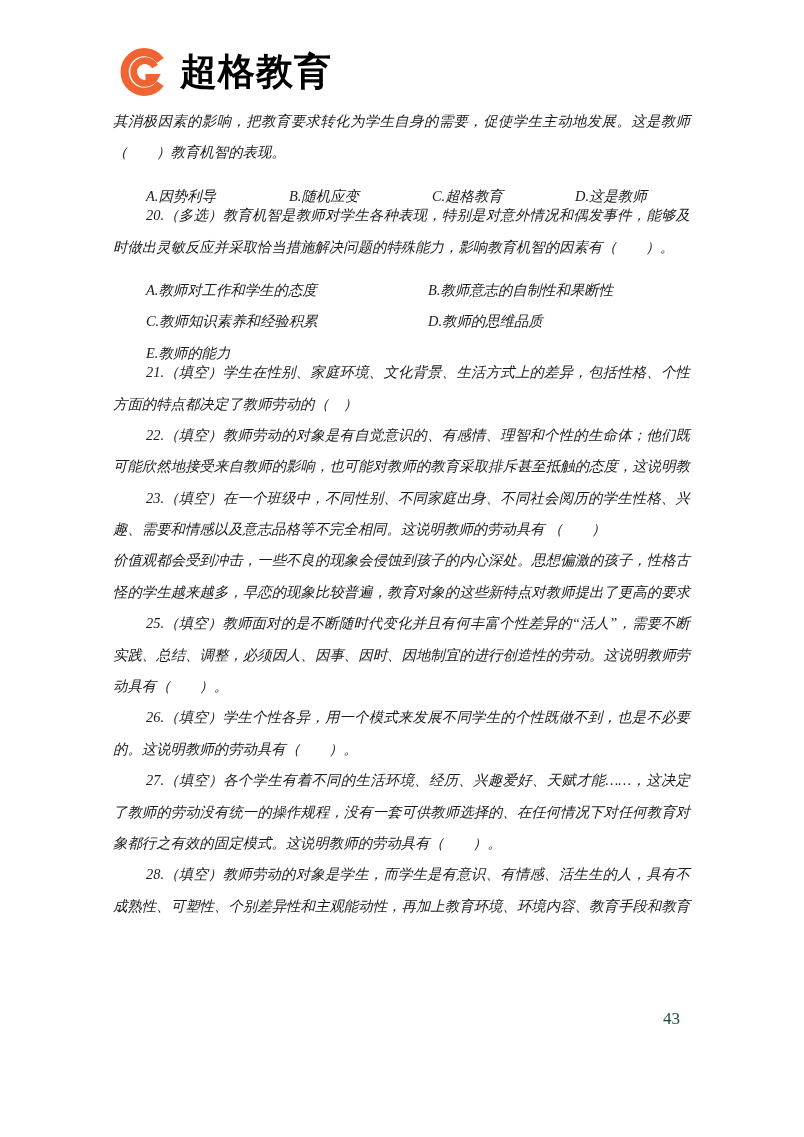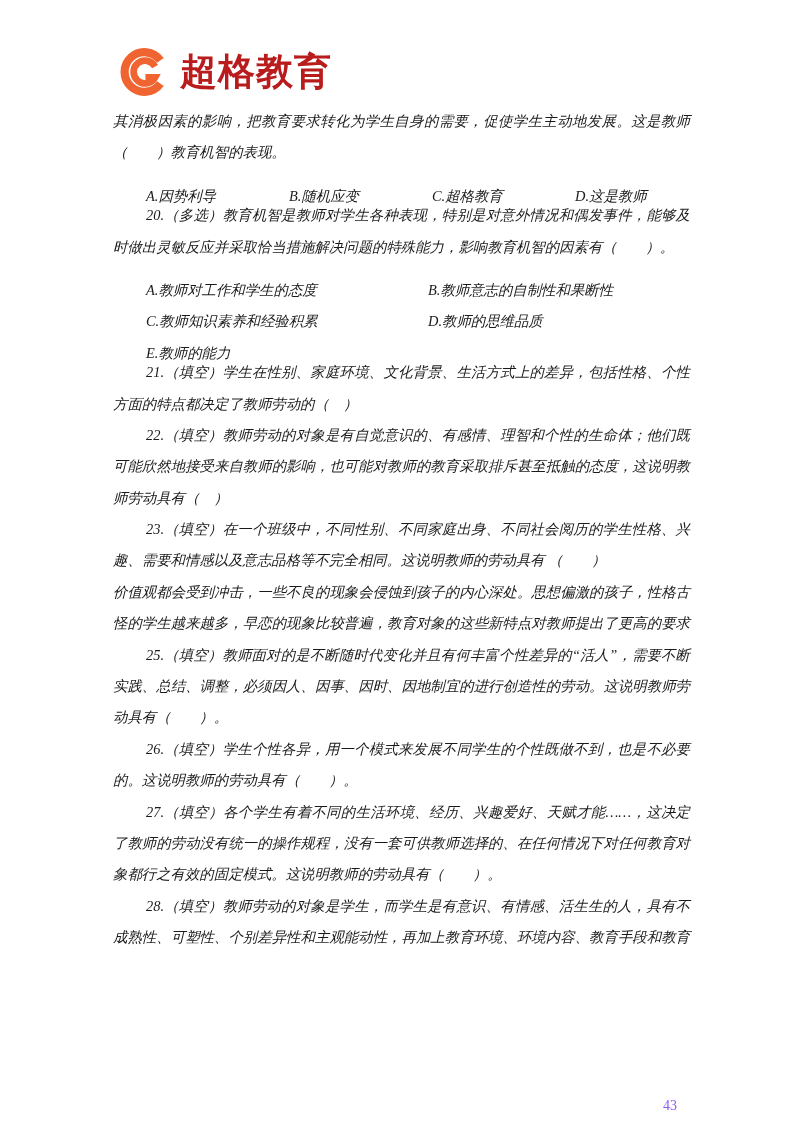--- a/index.html
+++ b/index.html
@@ -45,54 +45,53 @@
   }
   .line.indent{text-indent:33px;}
 
   .opts{padding-left:33px;white-space:pre;}
   .opts span{display:inline-block;margin-top:12px;}
   .opts.cols4 span:nth-child(-n+3){width:143px;}
   .opts.cols2 span:first-child{width:282px;}
 
   
   .page-number{
-    position:absolute;left:663px;top:1096px;
-    font-size:14px;color:#8b5cf6;
+    position:absolute;left:663px;top:1009px;
+    font-size:17px;color:#14532d;
     line-height:20px;
   }
 </style>
 </head>
 <body>
 
 <div class="page">
 
   <header class="logo">
     <span>
       <svg viewBox="0 0 56 56" width="54" height="54" aria-hidden="true">
         <path d="M45 16 A20.5 20.5 0 1 0 45 40" fill="none" stroke="#EF6430" stroke-width="8.5"></path>
         <path d="M39.5 22.5 A11.8 11.8 0 1 0 39.5 33.5 L29.5 33.5" fill="none" stroke="#EF6430" stroke-width="7"></path>
       </svg>
     </span>
-    <span class="brand-name" style="color: #b91c1c;">超格教育</span>
+    <span class="brand-name" style="color: #000000;">超格教育</span>
   </header>
 
   <main class="content">
       <div class="line fill">其消极因素的影响，把教育要求转化为学生自身的需要，促使学生主动地发展。这是教师</div>
       <div class="line">（　　）教育机智的表现。</div>
       <div class="line opts cols4"><span>A.因势利导</span><span>B.随机应变</span><span>C.超格教育</span><span>D.这是教师</span></div>
       <div class="line fill indent">20.（多选）教育机智是教师对学生各种表现，特别是对意外情况和偶发事件，能够及</div>
       <div class="line">时做出灵敏反应并采取恰当措施解决问题的特殊能力，影响教育机智的因素有（　　）。</div>
       <div class="line opts cols2"><span>A.教师对工作和学生的态度</span><span>B.教师意志的自制性和果断性</span></div>
       <div class="line opts cols2"><span>C.教师知识素养和经验积累</span><span>D.教师的思维品质</span></div>
       <div class="line opts cols2"><span>E.教师的能力</span></div>
       <div class="line fill indent">21.（填空）学生在性别、家庭环境、文化背景、生活方式上的差异，包括性格、个性</div>
       <div class="line">方面的特点都决定了教师劳动的（　）</div>
       <div class="line fill indent">22.（填空）教师劳动的对象是有自觉意识的、有感情、理智和个性的生命体；他们既</div>
       <div class="line fill">可能欣然地接受来自教师的影响，也可能对教师的教育采取排斥甚至抵触的态度，这说明教</div>
-      <div class="line">师劳动具有（　）</div>
       <div class="line fill indent">23.（填空）在一个班级中，不同性别、不同家庭出身、不同社会阅历的学生性格、兴</div>
       <div class="line">趣、需要和情感以及意志品格等不完全相同。这说明教师的劳动具有 （　　）</div>
       <div class="line fill">价值观都会受到冲击，一些不良的现象会侵蚀到孩子的内心深处。思想偏激的孩子，性格古</div>
       <div class="line fill">怪的学生越来越多，早恋的现象比较普遍，教育对象的这些新特点对教师提出了更高的要求</div>
       <div class="line fill indent">25.（填空）教师面对的是不断随时代变化并且有何丰富个性差异的“活人”，需要不断</div>
       <div class="line fill">实践、总结、调整，必须因人、因事、因时、因地制宜的进行创造性的劳动。这说明教师劳</div>
       <div class="line">动具有（　　）。</div>
       <div class="line fill indent">26.（填空）学生个性各异，用一个模式来发展不同学生的个性既做不到，也是不必要</div>
       <div class="line">的。这说明教师的劳动具有（　　）。</div>
       <div class="line fill indent">27.（填空）各个学生有着不同的生活环境、经历、兴趣爱好、天赋才能……，这决定</div>

